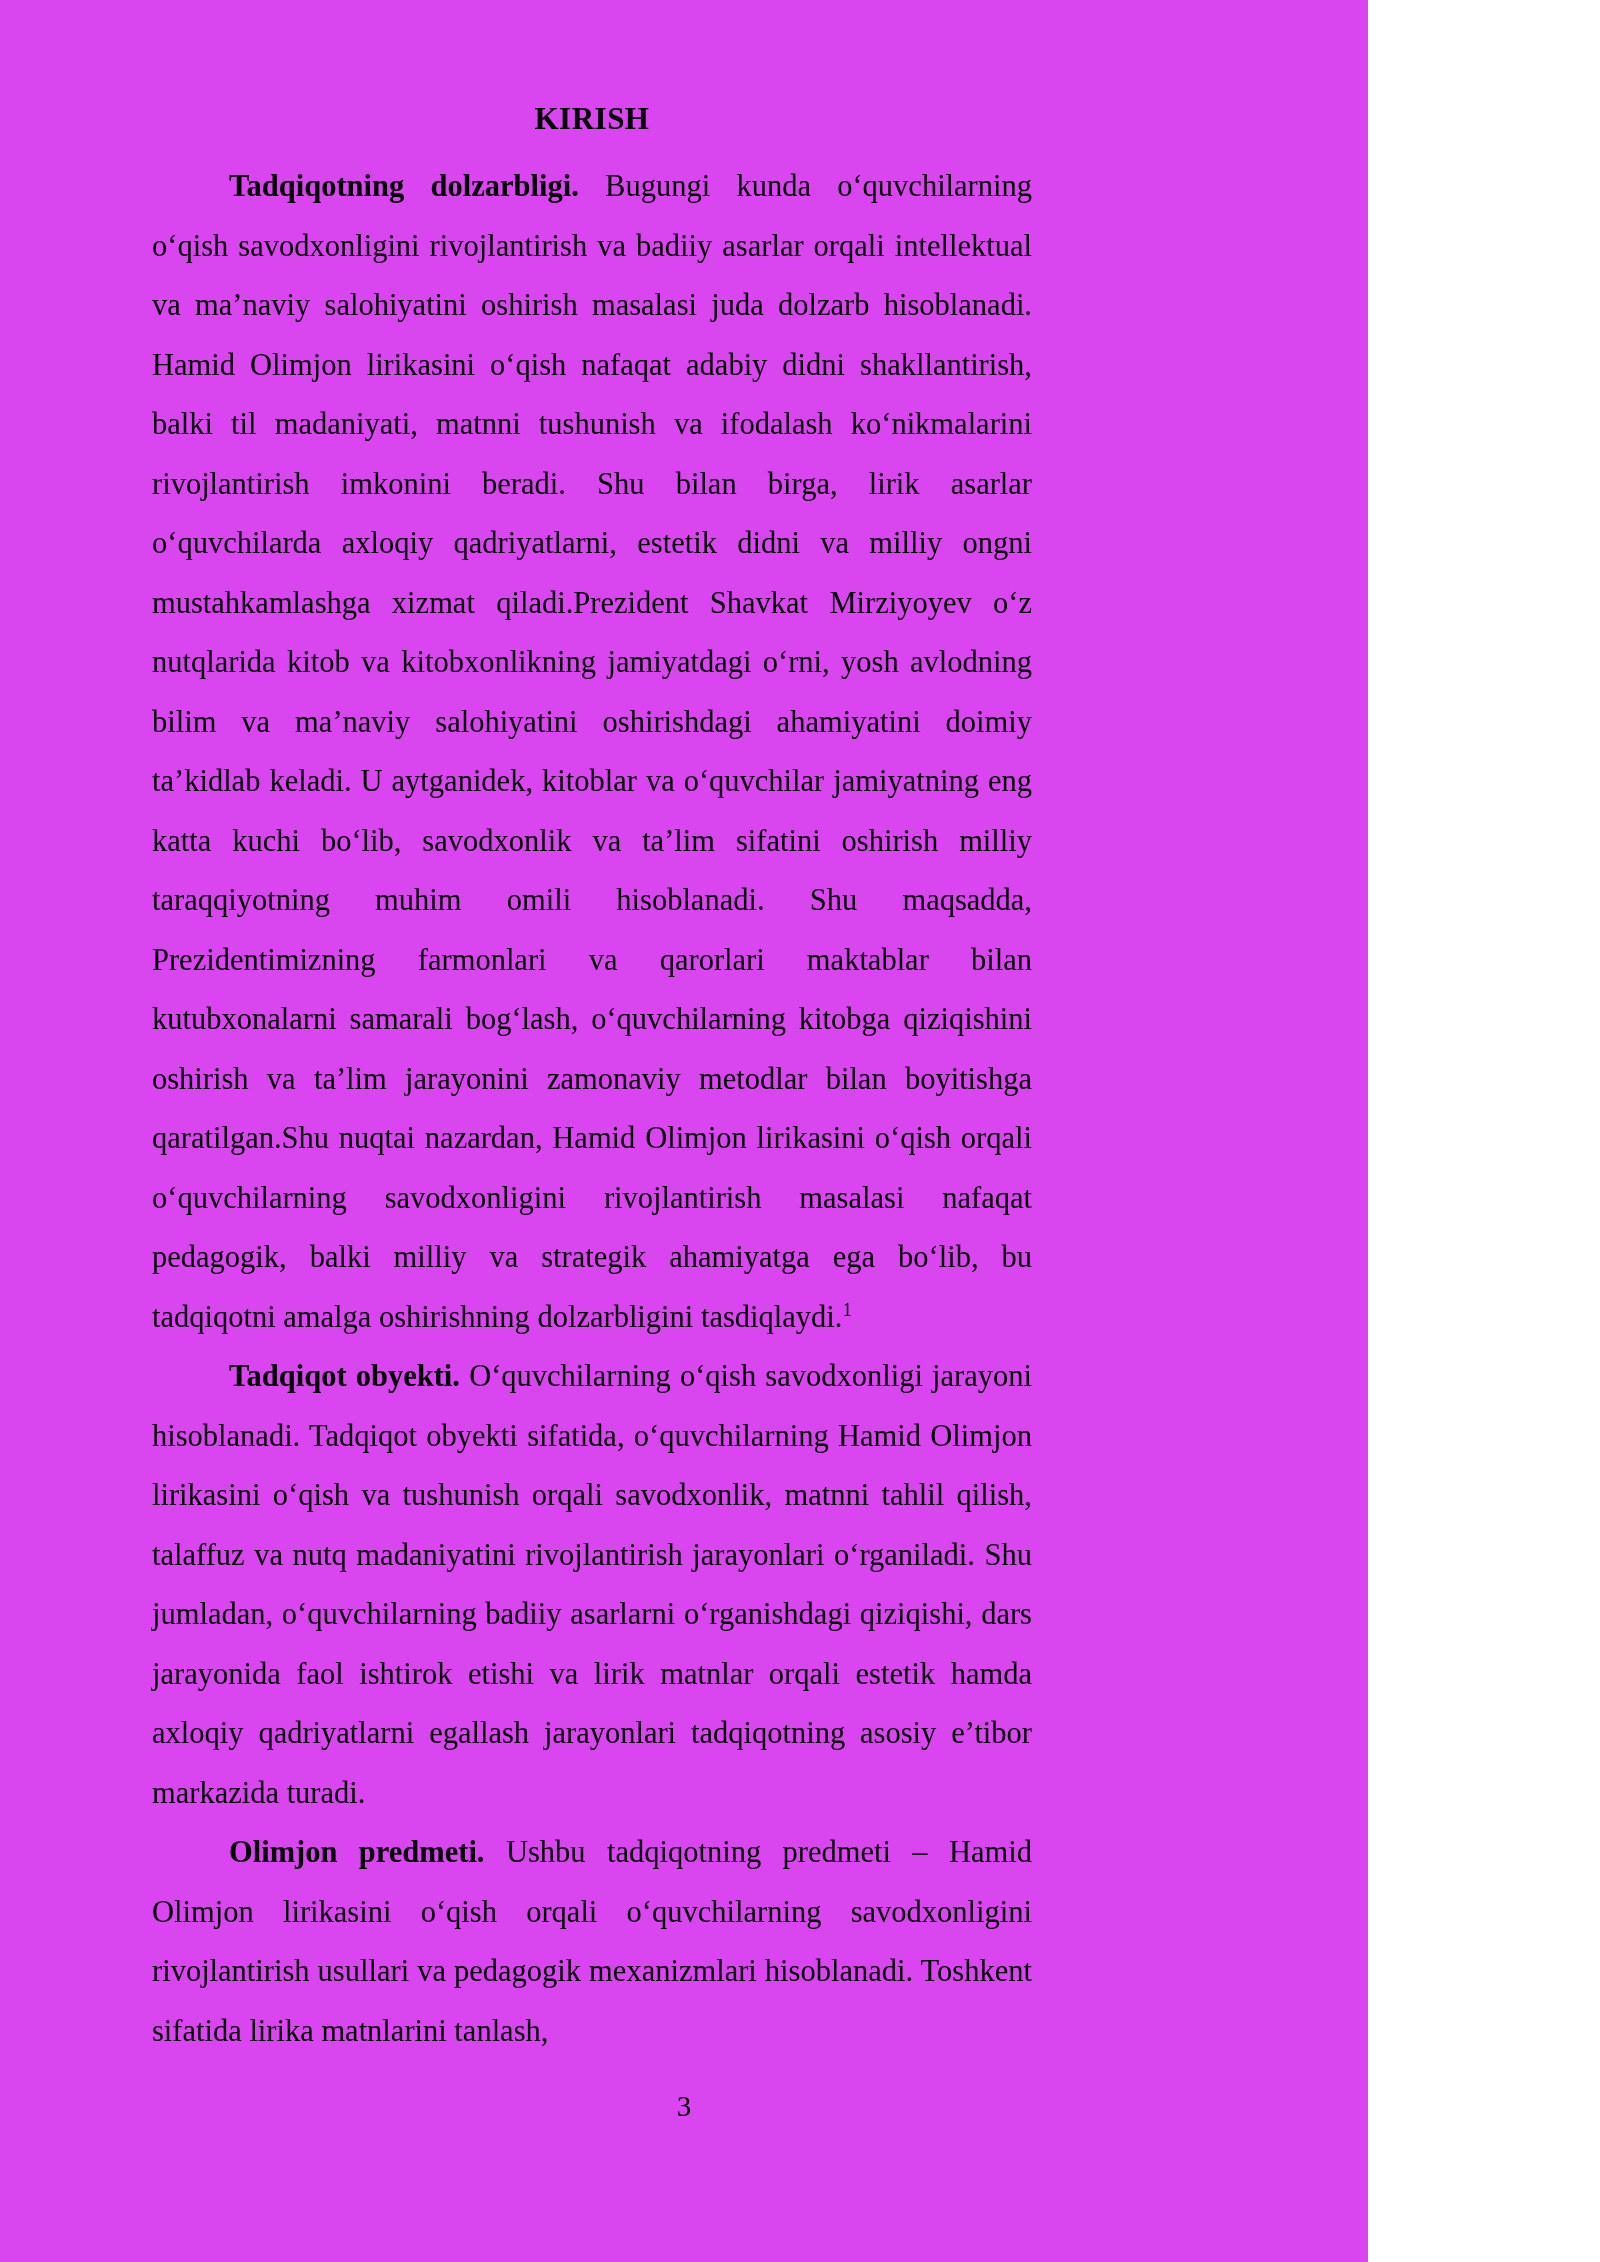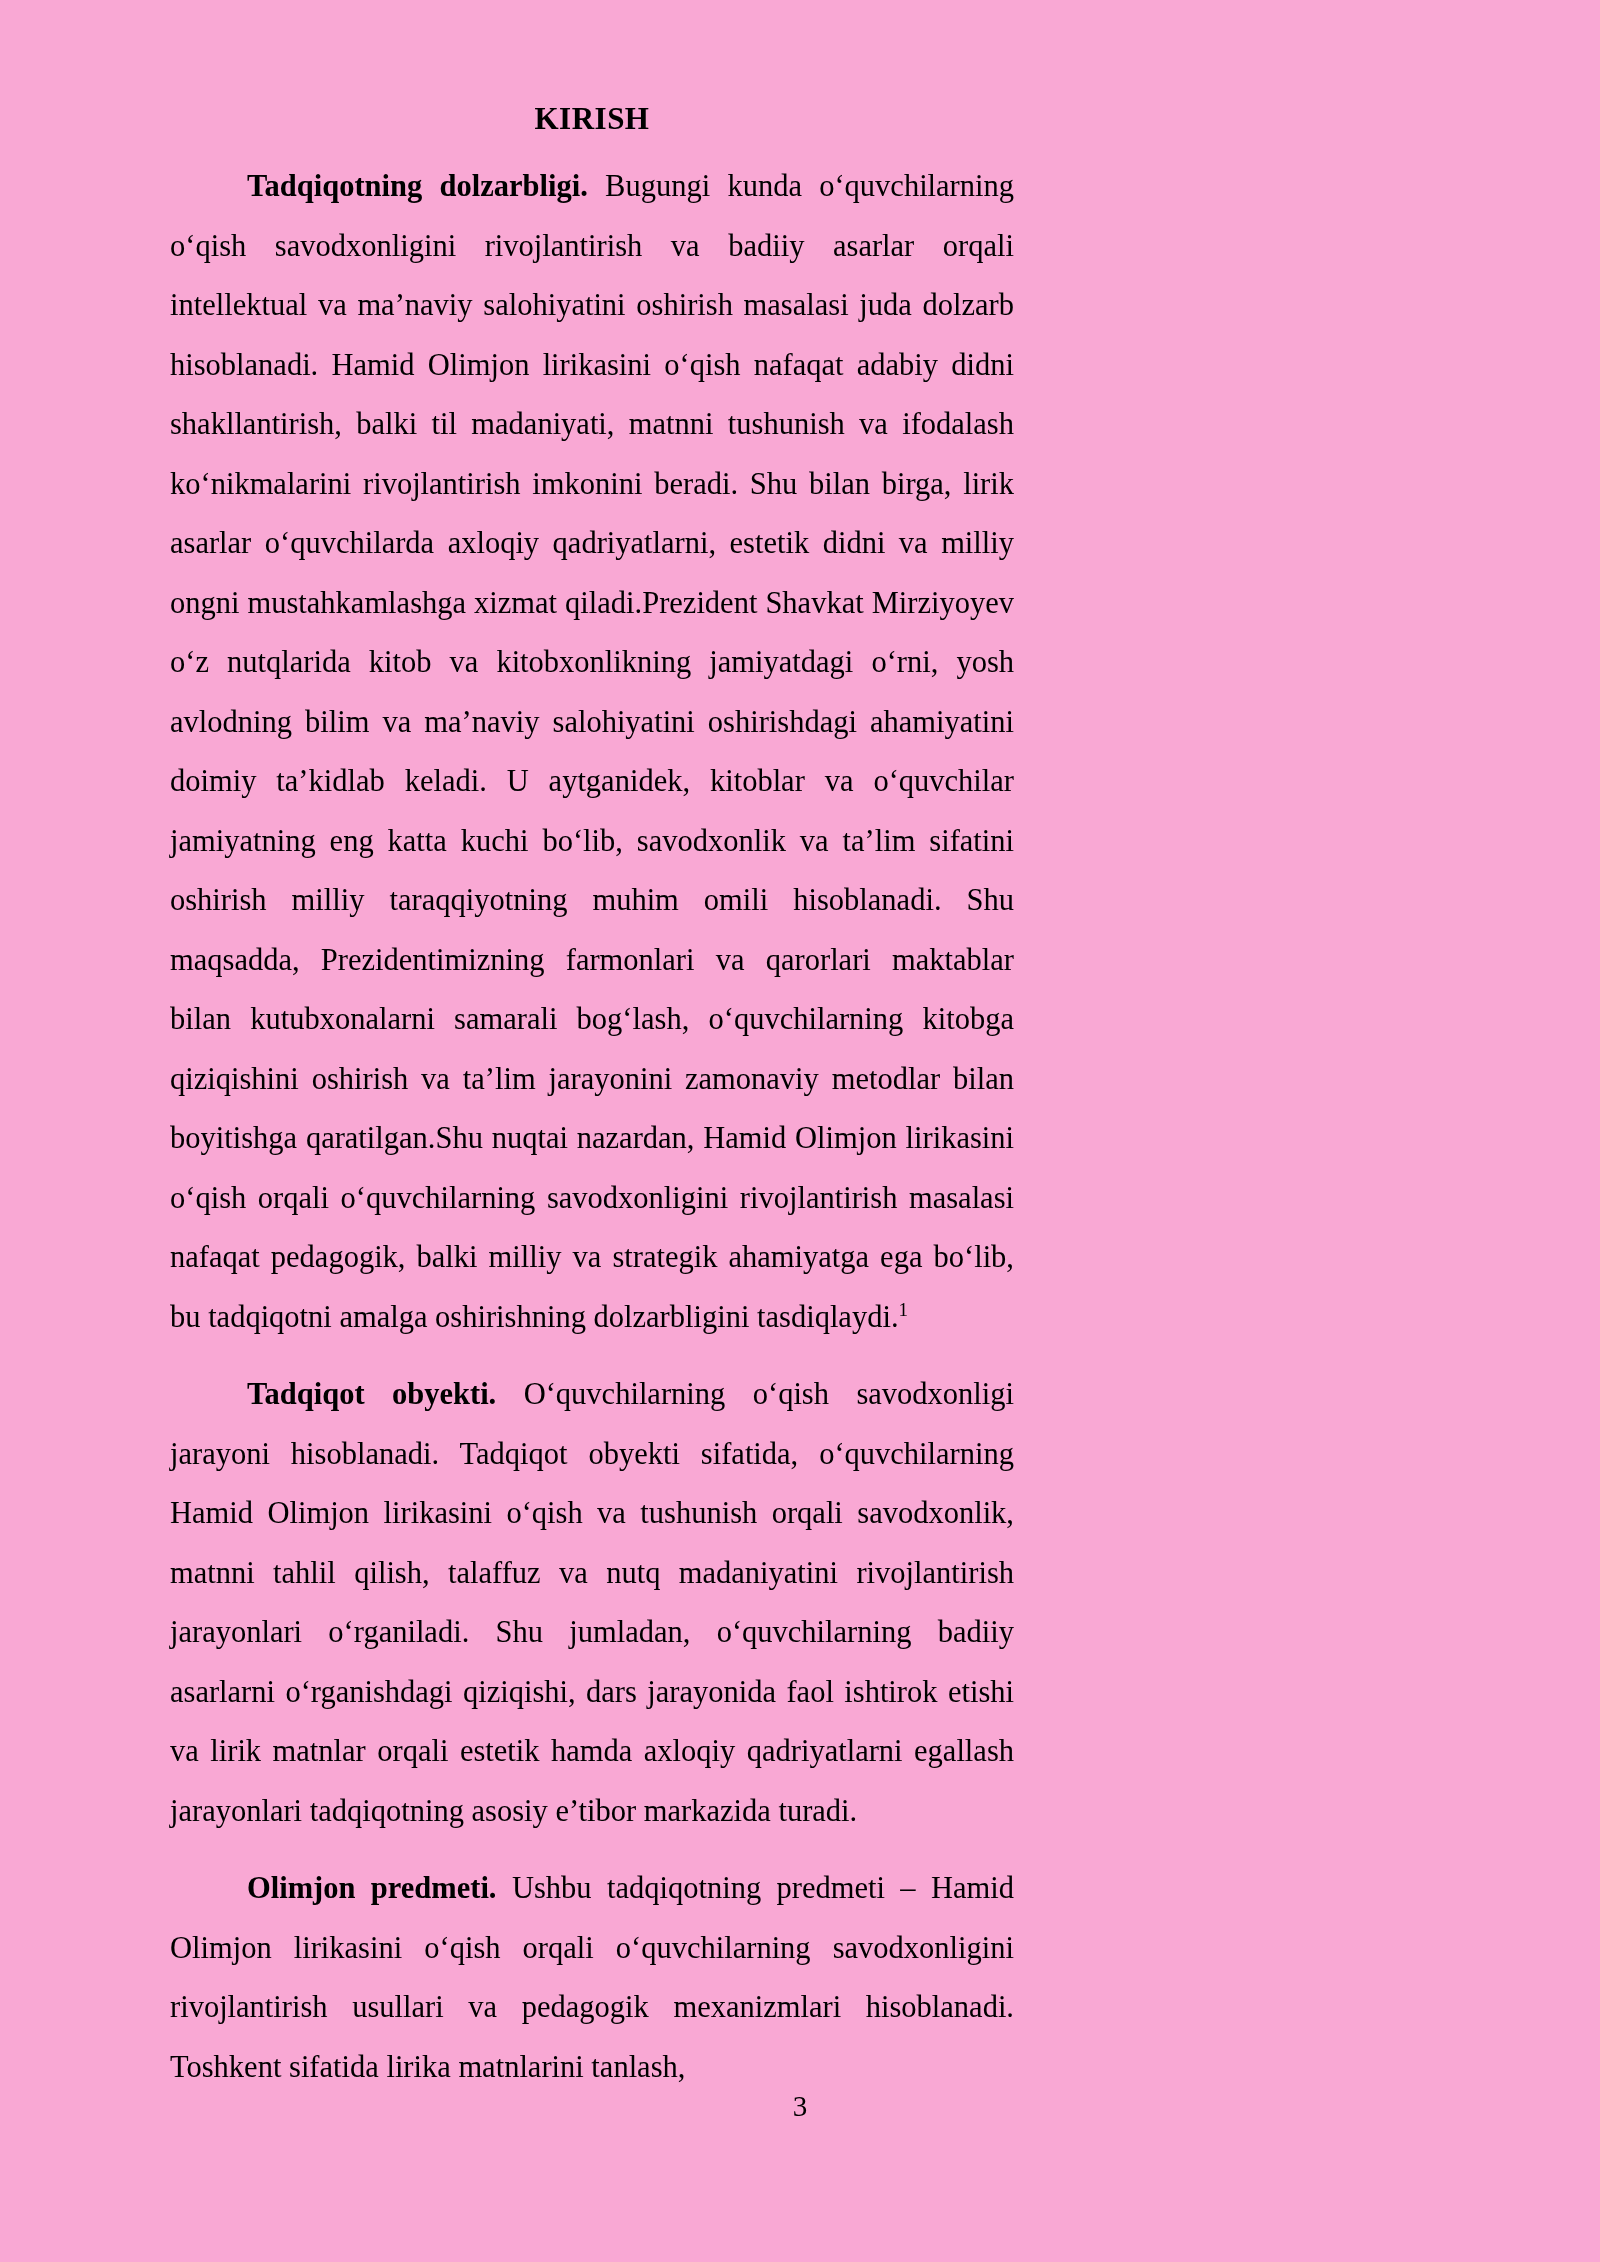--- a/index.html
+++ b/index.html
@@ -6,42 +6,42 @@
     margin: 0;
     padding: 0;
     background: #ffffff;
   }
   body {
     font-family: "Liberation Serif", "DejaVu Serif", serif;
     color: #000000;
   }
   .page {
     position: relative;
-    width: 1600px;
+    width: 1368px;
     height: 2262px;
-    background: #f9a8d4;
+    background: #d946ef;
     box-sizing: border-box;
     overflow: hidden;
   }
   .content {
     position: absolute;
     left: 152px;
     top: 100px;
     width: 880px;
   }
   .doc-title {
     text-align: center;
     font-weight: bold;
     font-size: 31px;
     letter-spacing: 0.5px;
     margin: 0 0 20px 0;
     line-height: 1.2;
   }
   p.body-par {
-    margin: 18px;
+    margin: 0;
     text-align: justify;
     text-justify: inter-word;
     font-size: 30.5px;
     line-height: 59.5px;
     text-indent: 77px;
     hyphens: none;
   }
   .lead {
     font-weight: bold;
   }

